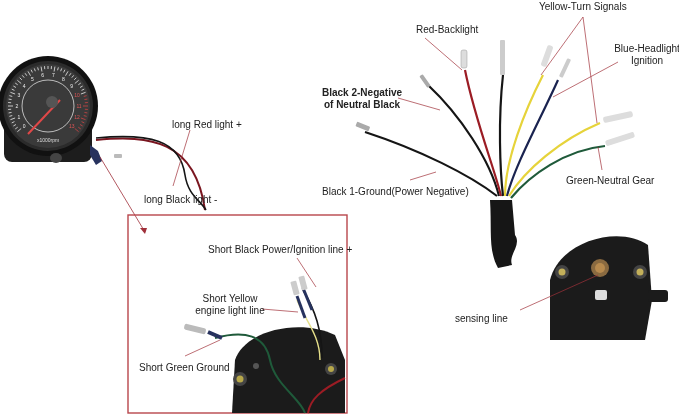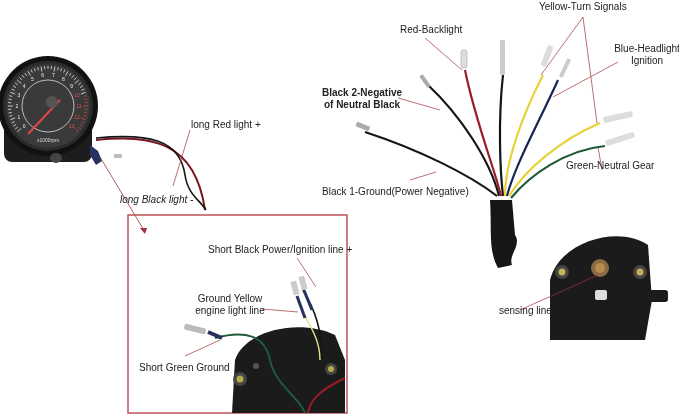--- a/index.html
+++ b/index.html
@@ -161,35 +161,35 @@
     <circle cx="562" cy="272" r="3.5" fill="#c3b05a"></circle>
     <circle cx="640" cy="272" r="7" fill="#444"></circle>
     <circle cx="640" cy="272" r="3.5" fill="#c3b05a"></circle>
     <circle cx="600" cy="268" r="9" fill="#8a6a40"></circle>
     <circle cx="600" cy="268" r="5" fill="#b78a4e"></circle>
     <rect x="595" y="290" width="12" height="10" rx="2" fill="#ddd"></rect>
   </g>
   <line x1="520" y1="310" x2="598" y2="275" stroke="#a0303a" stroke-width="0.7"></line>
 </svg>
 
-<div class="lbl" style="left:191px;top:119px;">long Red light +</div>
-<div class="lbl" style="left:120px;top:194px;font-style:italic;">long Black light -</div>
+<div class="lbl" style="left:172px;top:119px;">long Red light +</div>
+<div class="lbl" style="left:144px;top:194px;">long Black light -</div>
 
 <div class="lbl" style="left:208px;top:244px;">Short Black Power/Ignition line +</div>
 <div class="lbl center" style="left:195px;top:293px;width:70px;">
-  <span>Ground Yellow</span><br>
+  <span>Short Yellow</span><br>
   <span>engine light line</span>
 </div>
 <div class="lbl" style="left:139px;top:362px;">Short Green Ground</div>
 
-<div class="lbl" style="left:400px;top:24px;">Red-Backlight</div>
+<div class="lbl" style="left:416px;top:24px;">Red-Backlight</div>
 <div class="lbl" style="left:539px;top:1px;">Yellow-Turn Signals</div>
 <div class="lbl center" style="left:612px;top:43px;width:70px;">
   <span>Blue-Headlight</span><br>
   <span>Ignition</span>
 </div>
 <div class="lbl center" style="left:322px;top:87px;width:80px;font-weight:bold;">
   <span>Black 2-Negative</span><br>
   <span>of Neutral Black</span>
 </div>
-<div class="lbl" style="left:566px;top:160px;">Green-Neutral Gear</div>
+<div class="lbl" style="left:566px;top:175px;">Green-Neutral Gear</div>
 <div class="lbl" style="left:322px;top:186px;">Black 1-Ground(Power Negative)</div>
-<div class="lbl" style="left:455px;top:305px;margin-left:44px;">sensing line</div>
+<div class="lbl" style="left:455px;top:313px;">sensing line</div>
 
 </body></html>

